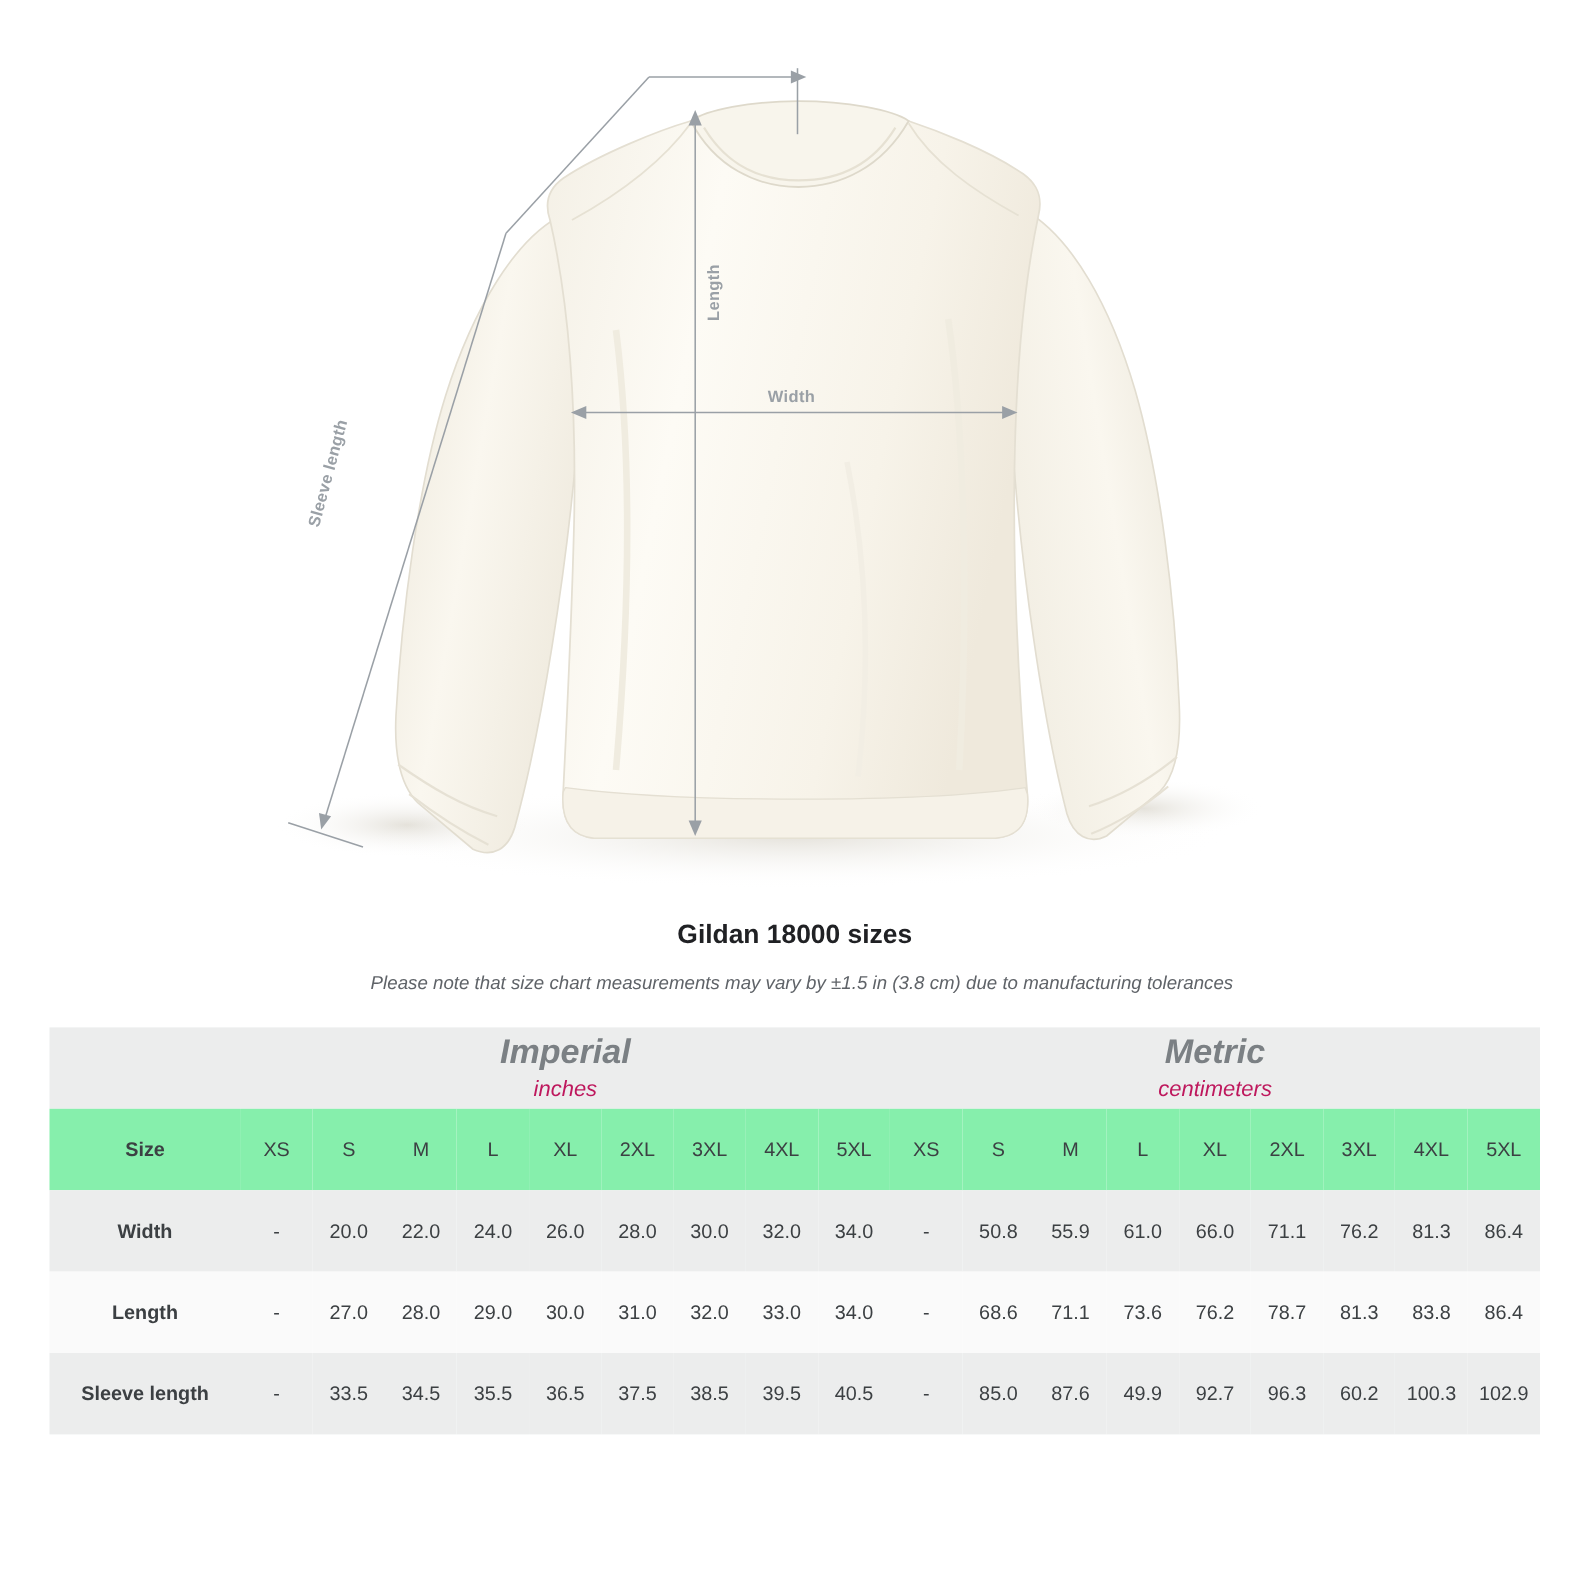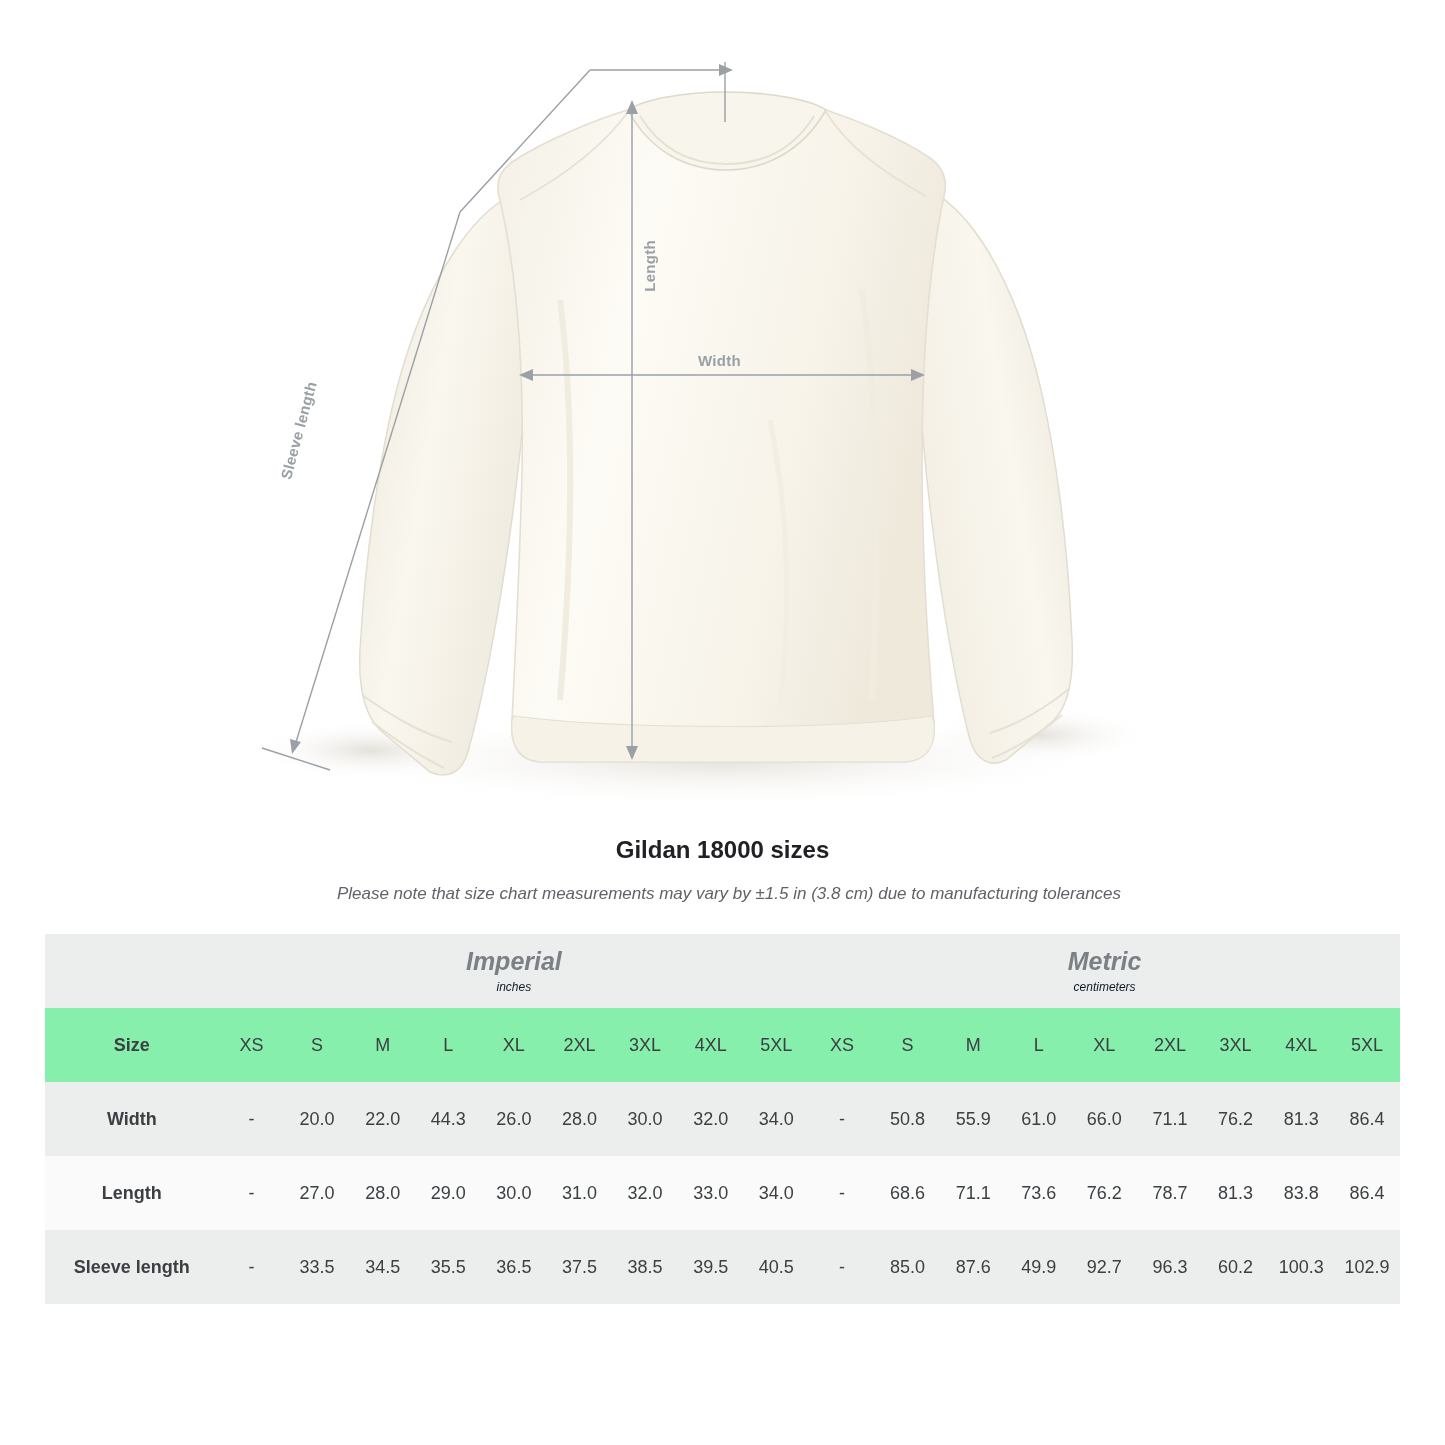--- a/index.html
+++ b/index.html
@@ -89,30 +89,30 @@
     color: #3c4043;
     height: 74px;
     vertical-align: middle;
   }
   .unit-head td {
     background: #eceded;
     height: 112px;
     padding-bottom: 4px;
   }
   .unit-title {
-    font-size: 25px;
+    font-size: 31px;
     font-style: italic;
     font-weight: bold;
     color: #7b8084;
     line-height: 1.2;
   }
   .unit-sub {
-    font-size: 12px;
+    font-size: 20px;
     font-style: italic;
-    color: #0f172a;
+    color: #be185d;
     margin-top: 4px;
   }
   .row-head td {
     background: #86efac;
     font-size: 19px;
     color: #3c4043;
   }
   .row-head td.lbl { font-weight: bold; }
   .row-a td { background: #eceded; }
   .row-b td { background: #fafafa; }
@@ -284,21 +284,21 @@
           <td>3XL</td>
           <td>4XL</td>
           <td>5XL</td>
         </tr>
 
         <tr class="row-a">
           <td class="lbl">Width</td>
           <td>-</td>
           <td>20.0</td>
           <td>22.0</td>
-          <td>44.3</td>
+          <td>24.0</td>
           <td>26.0</td>
           <td>28.0</td>
           <td>30.0</td>
           <td>32.0</td>
           <td>34.0</td>
           <td>-</td>
           <td>50.8</td>
           <td>55.9</td>
           <td>61.0</td>
           <td>66.0</td>

